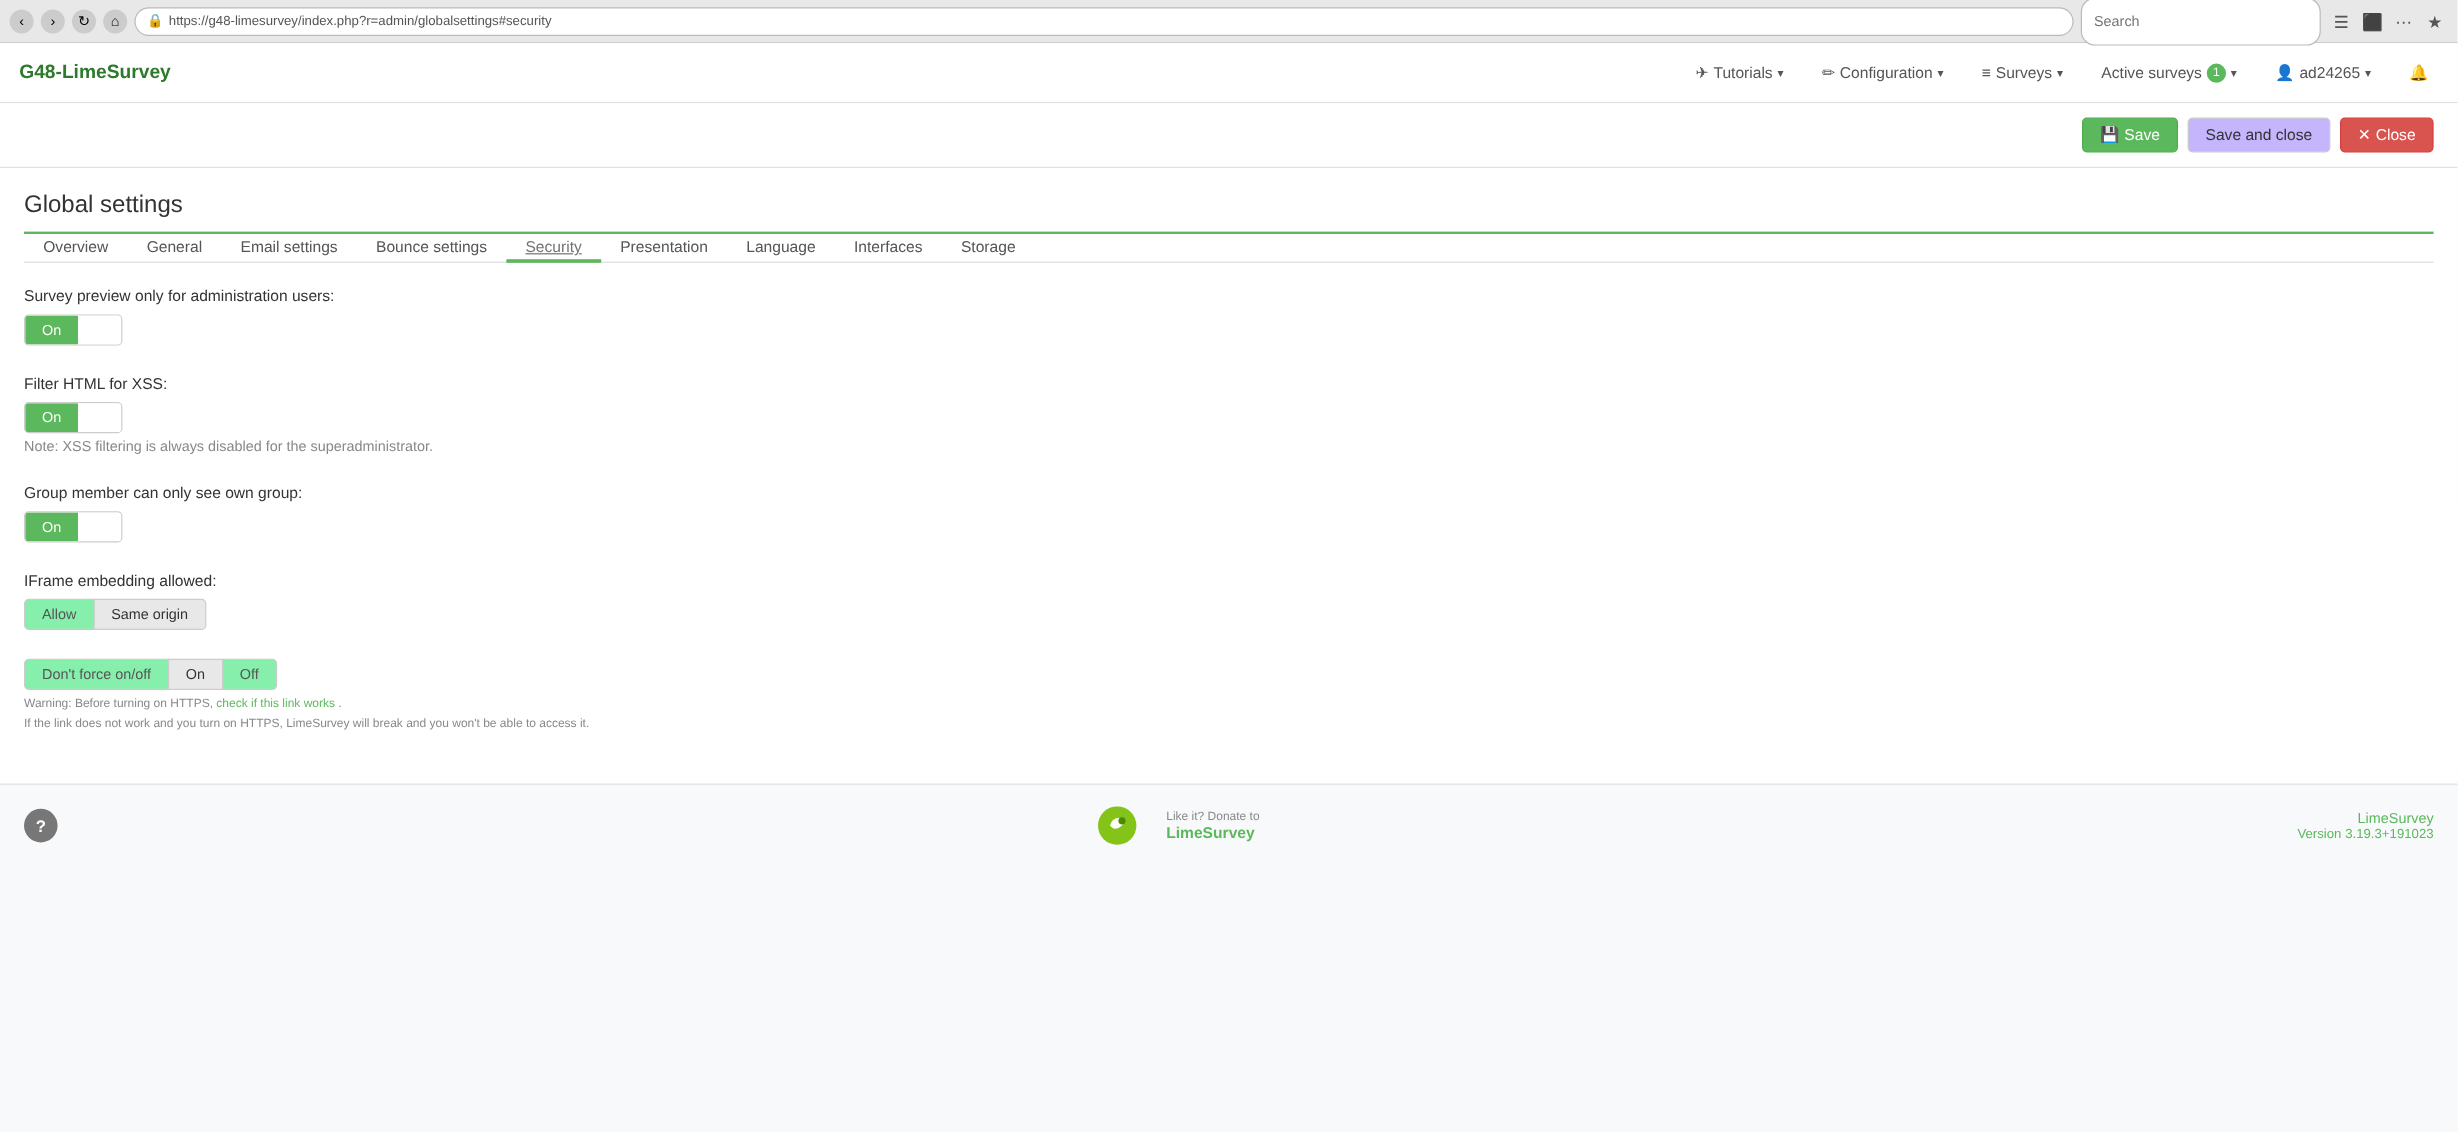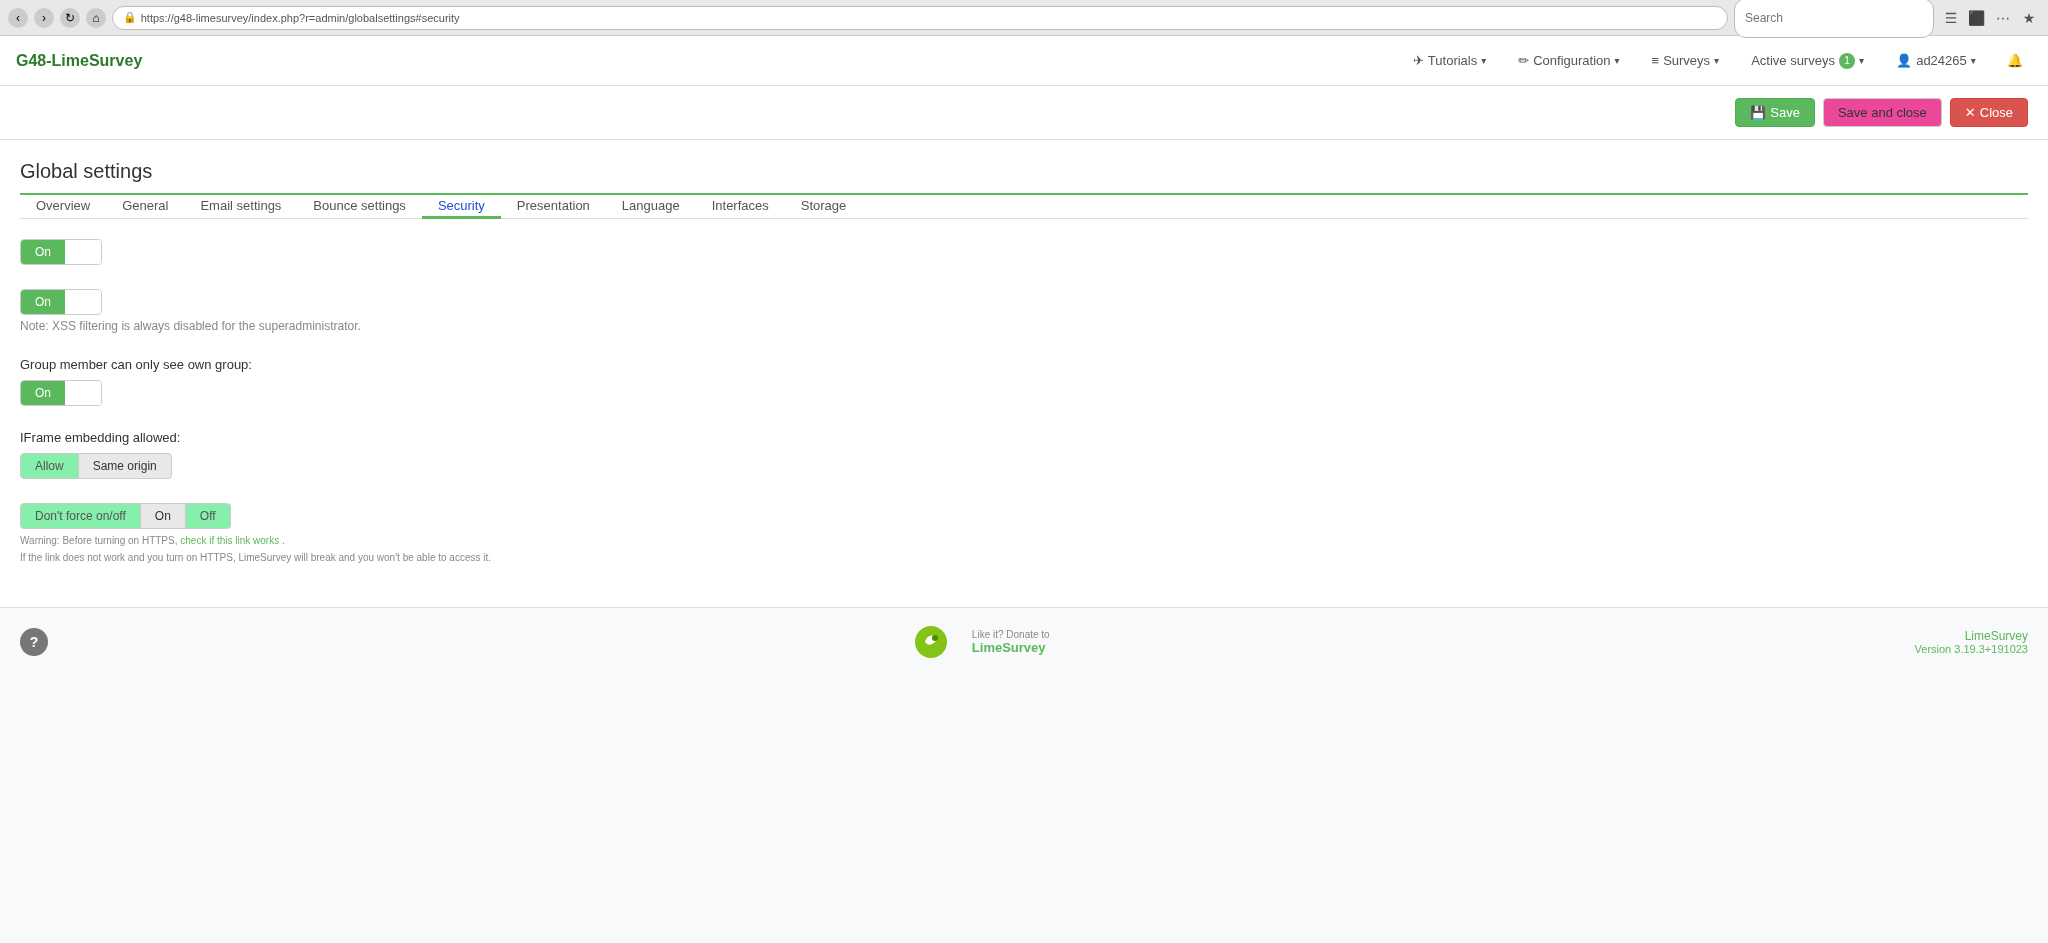--- a/index.html
+++ b/index.html
@@ -56,21 +56,21 @@
     .action-bar {
       background: white;
       padding: 12px 20px;
       display: flex;
       justify-content: flex-end;
       gap: 8px;
       border-bottom: 1px solid #e0e0e0;
     }
     .btn { padding: 6px 14px; border-radius: 4px; border: 1px solid transparent; cursor: pointer; font-size: 13px; display: flex; align-items: center; gap: 4px; }
     .btn-success { background: #5cb85c; color: white; border-color: #4cae4c; }
-    .btn-default { background: #ec4899; color: #333; border-color: #ccc; }
+    .btn-default { background: #c4b5fd; color: #333; border-color: #ccc; }
     .btn-danger { background: #d9534f; color: white; border-color: #d43f3a; }
 
     
     .page-content {
       background: white;
       margin: 0;
       padding: 0 20px 20px 20px;
     }
     .page-title {
       font-size: 20px; font-weight: 400; color: #333; padding: 20px 0 10px 0;
@@ -79,21 +79,21 @@
       border: none; border-top: 2px solid #5cb85c; margin-bottom: 0;
     }
 
     
     .tabs {
       display: flex; border-bottom: 1px solid #ddd; margin-bottom: 20px; margin-top: 0;
     }
     .tab-item {
       padding: 3px 16px; font-size: 13px; color: #555; cursor: pointer; border-bottom: 3px solid transparent; margin-bottom: -1px;
     }
-    .tab-item.active { color: #1d4ed8; border-bottom: 3px solid #5cb85c; font-weight: 500; }
+    .tab-item.active { color: #737373; border-bottom: 3px solid #5cb85c; font-weight: 500; text-decoration: underline; }
 
     
     .form-section { margin-bottom: 24px; }
     .form-label { font-size: 13px; color: #333; margin-bottom: 8px; font-weight: 400; }
     .form-note { font-size: 12px; color: #888; margin-top: 4px; }
     .form-warning { font-size: 10px; color: #888; margin-top: 6px; }
     .form-warning a { color: #5cb85c; text-decoration: none; }
 
     
     .toggle-group {
@@ -215,29 +215,31 @@
     <div class="tab-item active">Security</div>
     <div class="tab-item">Presentation</div>
     <div class="tab-item">Language</div>
     <div class="tab-item">Interfaces</div>
     <div class="tab-item">Storage</div>
   </div>
 
   <div>
 
     <div class="form-section">
+      <div class="form-label">Survey preview only for administration users:</div>
       <div class="toggle-group">
         <div class="toggle-btn">
           <button class="toggle-btn-option active-on">On</button>
           <button class="toggle-btn-option" style="width:36px;"></button>
         </div>
       </div>
     </div>
 
     <div class="form-section">
+      <div class="form-label">Filter HTML for XSS:</div>
       <div class="toggle-group">
         <div class="toggle-btn">
           <button class="toggle-btn-option active-on">On</button>
           <button class="toggle-btn-option" style="width:36px;"></button>
         </div>
       </div>
       <div class="form-note">Note: XSS filtering is always disabled for the superadministrator.</div>
     </div>
 
     <div class="form-section">

